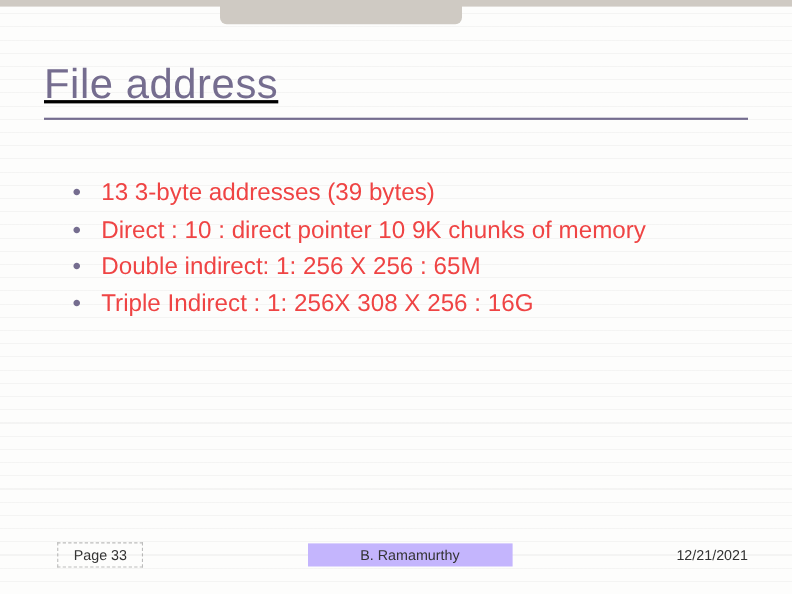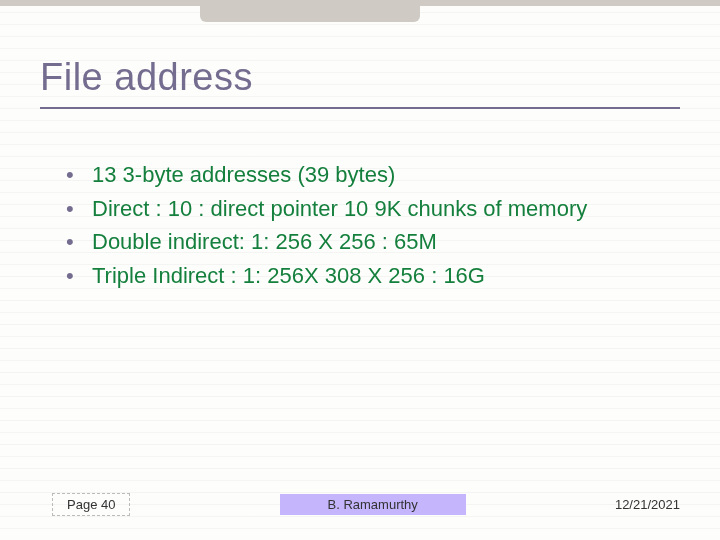--- a/index.html
+++ b/index.html
@@ -41,40 +41,41 @@
     background: #cfcac3;
     border-bottom-left-radius: 6px;
     border-bottom-right-radius: 6px;
   }
 
   .title-wrap {
     position: absolute;
     left: 40px;
     top: 56px;
     right: 40px;
+    text-decoration: underline;
   }
   .title {
     font-size: 38px;
     color: #756d8f; 
     padding-bottom: 6px;
     letter-spacing: 0.5px;
   }
   .title-rule {
     height: 0;
     border-bottom: 2px solid #756d8f;
     margin-top: 2px;
   }
 
   .bullets {
     position: absolute;
     left: 66px;
     top: 160px;
     right: 50px;
     font-size: 22px;
-    color: #15803d;
+    color: #ef4444;
     line-height: 1.35;
   }
   .bullets ul {
     list-style: none;
     margin: 0;
     padding: 0;
   }
   .bullets li {
     position: relative;
     padding-left: 26px;
@@ -127,16 +128,16 @@
 <div class="bullets">
   <ul>
     <li>13 3-byte addresses (39 bytes)</li>
     <li>Direct : 10  : direct pointer 10 9K chunks of memory</li>
     <li>Double indirect: 1: 256 X 256 : 65M</li>
     <li>Triple Indirect : 1: 256X 308 X 256 : 16G</li>
   </ul>
 </div>
 
 <div class="footer">
-  <div class="footer-left">Page 40</div>
+  <div class="footer-left">Page 33</div>
   <div class="footer-center">B. Ramamurthy</div>
   <div class="footer-right">12/21/2021</div>
 </div>
 
 </body></html>

